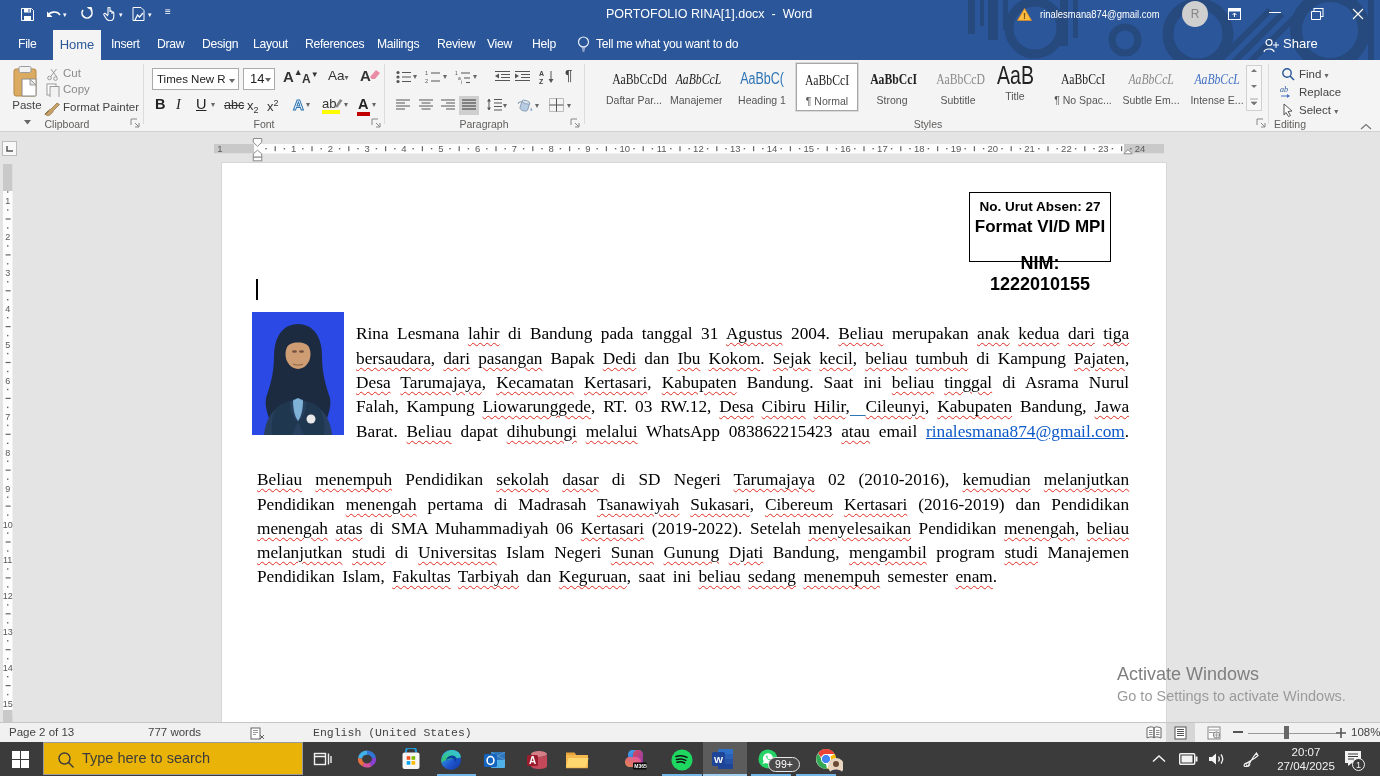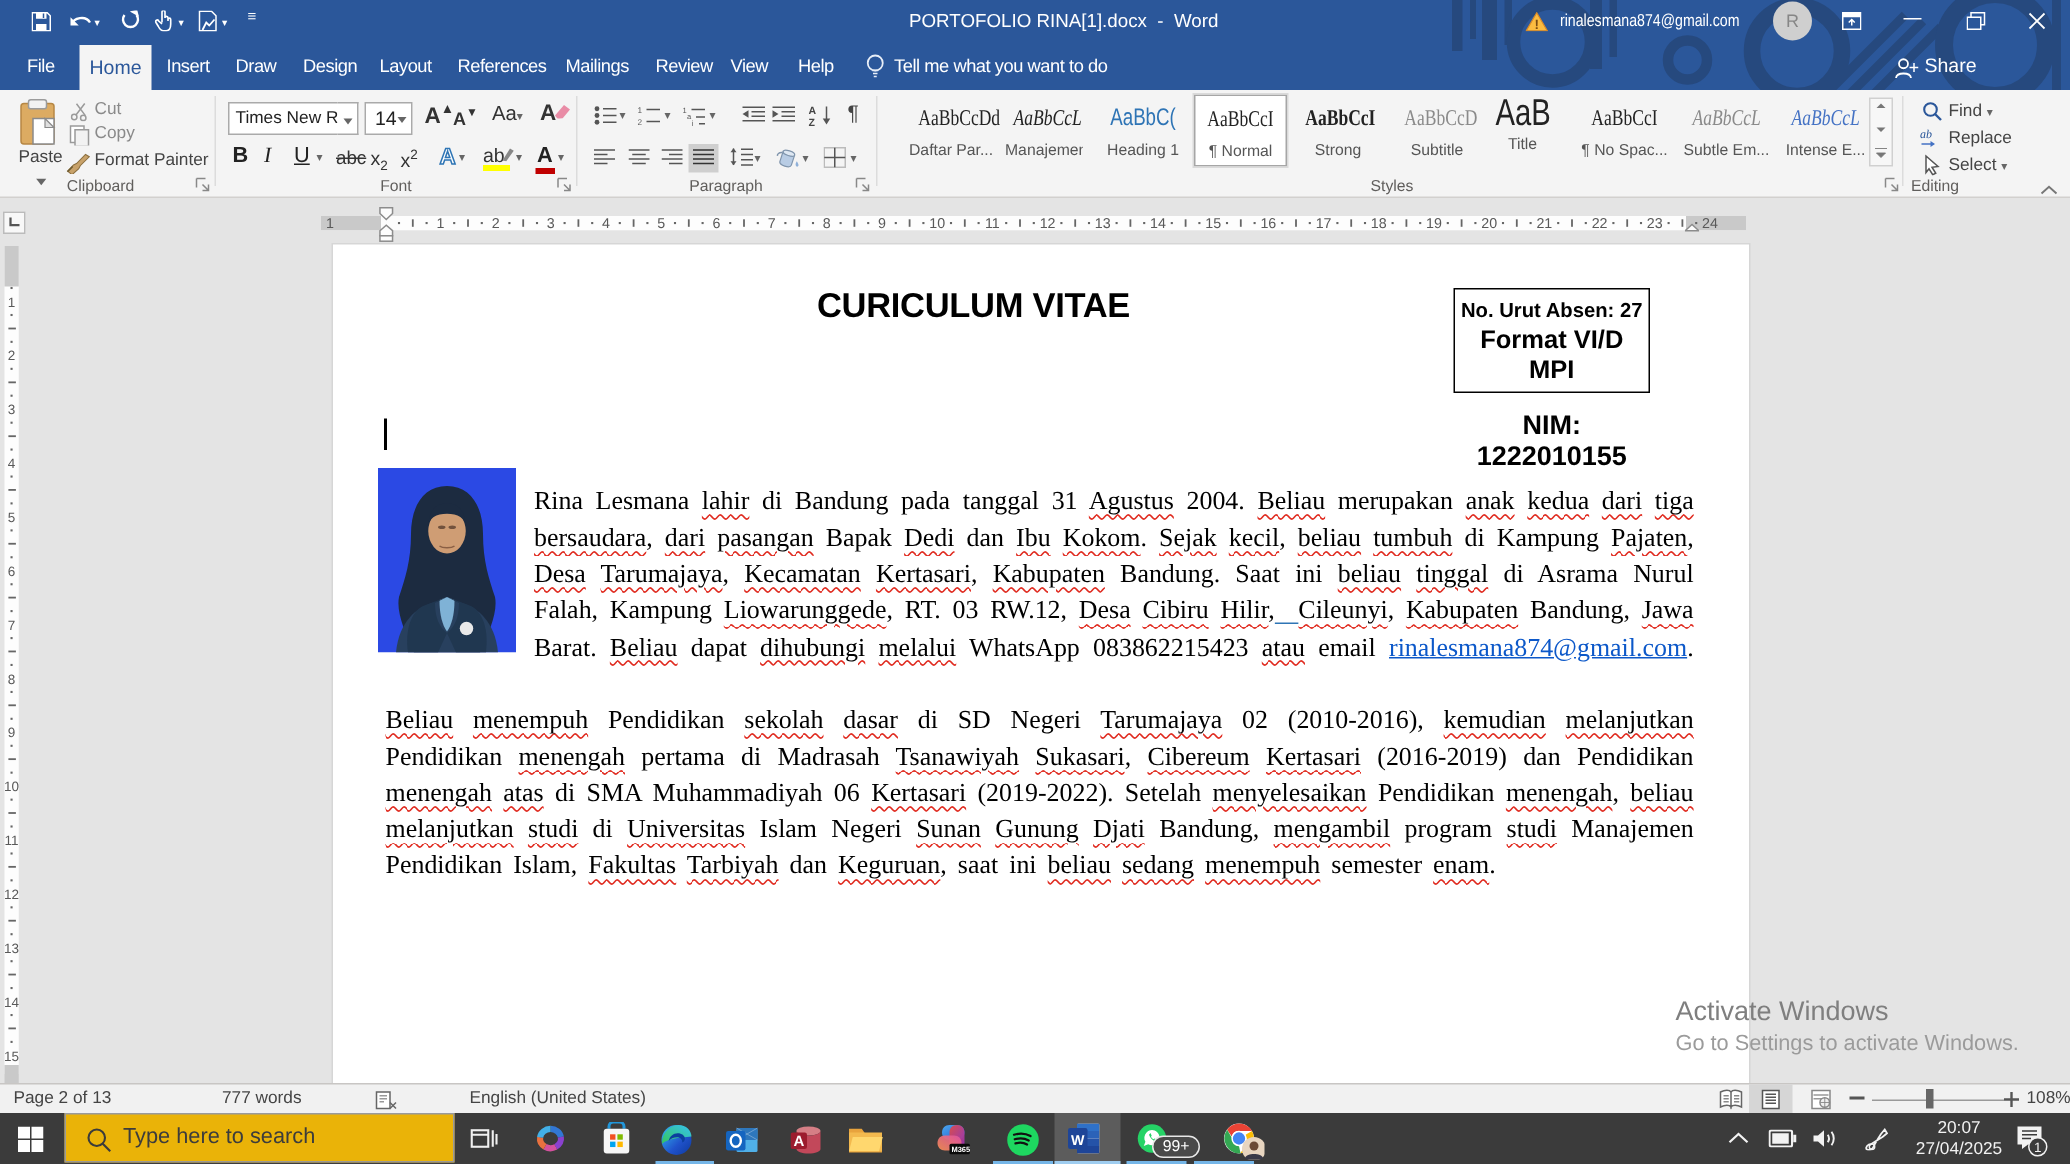--- a/index.html
+++ b/index.html
@@ -569,23 +569,22 @@
 <rect x="7" y="460.1" width="1.4" height="1.4" fill="#666"></rect>
 <rect x="5.6" y="451.2" width="5" height="1.2" fill="#666"></rect>
 <rect x="7" y="478.1" width="1.4" height="1.4" fill="#666"></rect>
 <rect x="7" y="496.0" width="1.4" height="1.4" fill="#666"></rect>
 <rect x="5.6" y="487.1" width="5" height="1.2" fill="#666"></rect>
 <rect x="7" y="514.0" width="1.4" height="1.4" fill="#666"></rect>
 <rect x="7" y="531.9" width="1.4" height="1.4" fill="#666"></rect>
 <rect x="5.6" y="523.0" width="5" height="1.2" fill="#666"></rect>
     </svg>
 
-  <div class="abs" style="left:544px; top:27.5px; width:210px; text-align:center; font-weight:bold; font-size:23px; color:#000; letter-spacing:-0.2px; white-space:nowrap;">CURICULUM VITAE</div>
-
-  <div class="abs" style="left:969px; top:30px; width:131px; height:70px; border:1.6px solid #000; text-align:center; font-weight:bold; color:#000;">
+
+  <div class="abs" style="left:969px; top:30px; width:142px; height:70px; border:1.6px solid #000; text-align:center; font-weight:bold; color:#000;">
     <div style="font-size:13.5px; margin-top:6px;">No. Urut Absen: 27</div>
     <div style="font-size:17px; margin-top:2.5px;">Format VI/D MPI</div>
     <div style="font-size:18px; margin-top:16px;">NIM: 1222010155</div>
   </div>
 
   <div class="abs" style="left:256px; top:117px; width:1.5px; height:21px; background:#000;"></div>
 
   <svg class="abs" style="left:252px; top:150px;" width="92" height="123" viewBox="0 0 92 123">
     <rect width="92" height="123" fill="#2b49e4"></rect>
     <path d="M46 12 C30 12 22 26 22 44 C22 62 18 74 14 86 C12 96 18 110 24 123 L68 123 C74 110 80 96 78 86 C74 74 70 62 70 44 C70 26 62 12 46 12 Z" fill="#1c2b40"></path>
@@ -618,21 +617,21 @@
 </div>
 
 <div id="statusbar">
   <span class="abs" style="left:9px; top:3px;">Page 2 of 13</span>
   <span class="abs" style="left:148px; top:3px;">777 words</span>
   <svg class="abs" style="left:250px; top:4px;" width="16" height="13">
       <rect x="1" y="1" width="9" height="11" fill="#fff" stroke="#666"></rect>
       <path d="M3 3.5h5M3 5.5h5M3 7.5h3" stroke="#999"></path>
       <path d="M10 8l4 4M14 8l-4 4" stroke="#666"></path>
     </svg>
-  <span class="abs" style="left:313px; top:3px;">English (United States)</span>
+  <span class="abs" style="left:313px; top:3px;font-family:Liberation Mono, monospace;">English (United States)</span>
   <svg class="abs" style="left:1146px; top:3px;" width="17" height="14">
       <path d="M1 2c3-1.5 6-1.5 7 0v10c-1-1.5-4-1.5-7 0zM15 2c-3-1.5-6-1.5-7 0v10c1-1.5 4-1.5 7 0z" fill="#fff" stroke="#666"></path>
       <path d="M3 4.5h3.5M3 6.5h3.5M3 8.5h3.5M10 4.5h3.5M10 6.5h3.5M10 8.5h3.5" stroke="#888"></path>
     </svg>
   <div class="abs" style="left:1166px; top:0; width:29px; height:20px; background:#d6d6d6;"></div>
   <svg class="abs" style="left:1174px; top:3px;" width="14" height="14">
       <rect x="1" y="1" width="11" height="12" fill="#fff" stroke="#555"></rect>
       <path d="M3 3.5h7M3 5.5h7M3 7.5h7M3 9.5h7" stroke="#555"></path>
     </svg>
   <svg class="abs" style="left:1207px; top:3px;" width="15" height="14">

